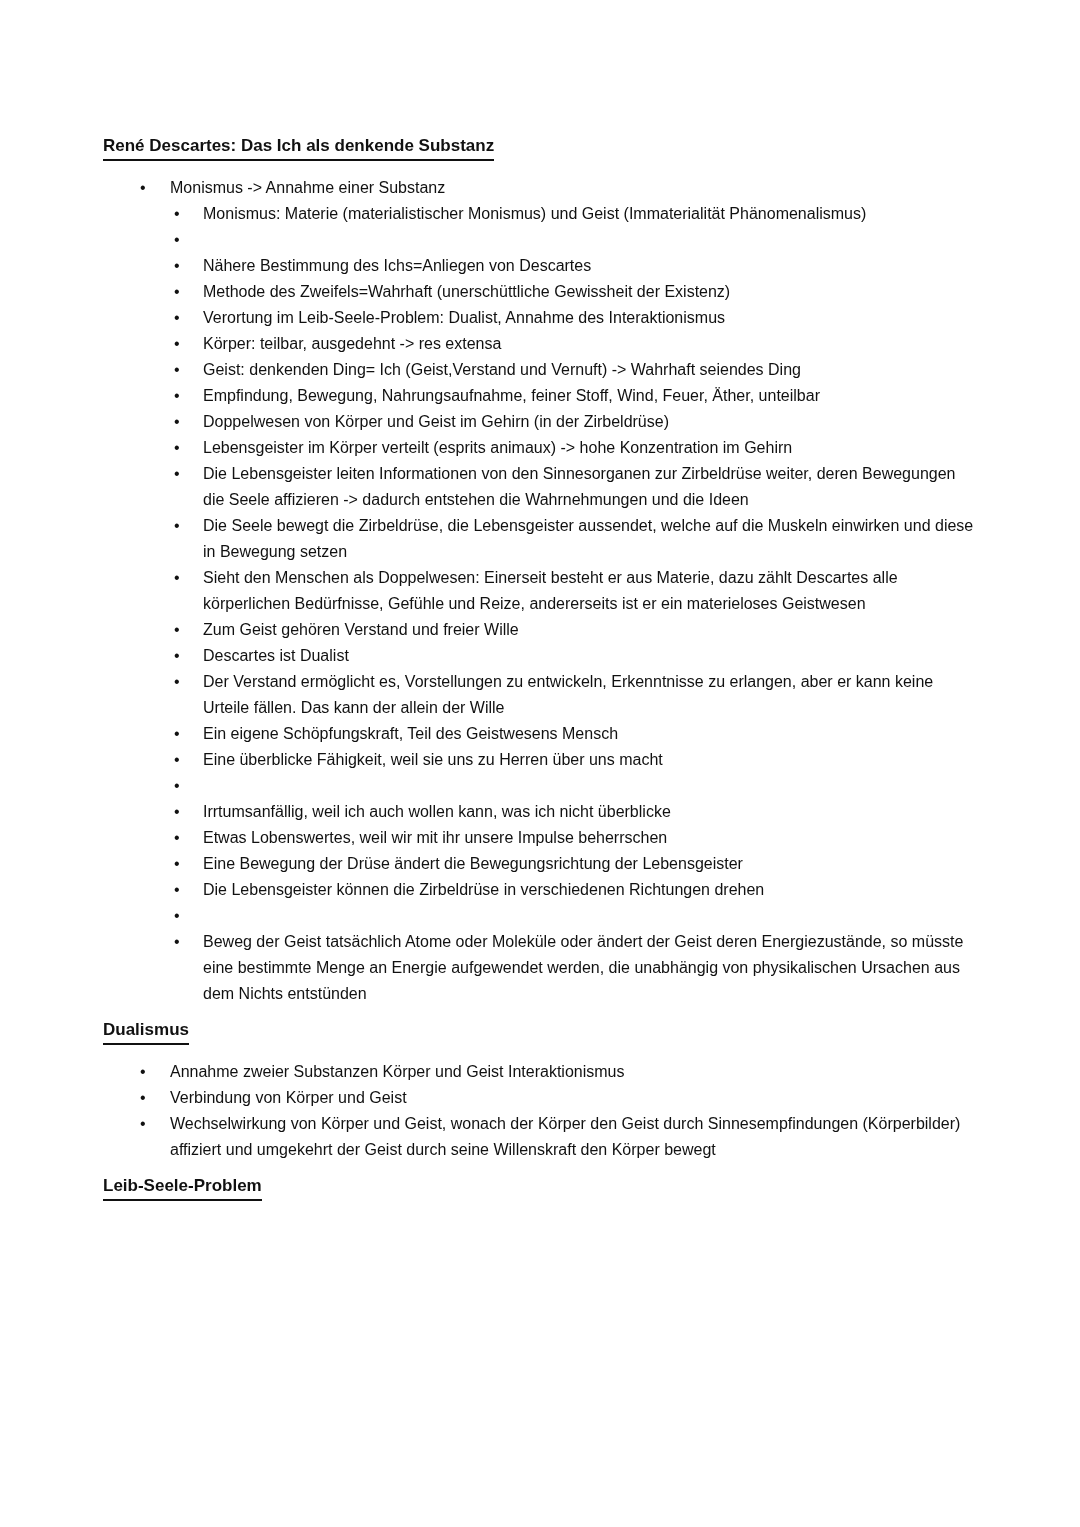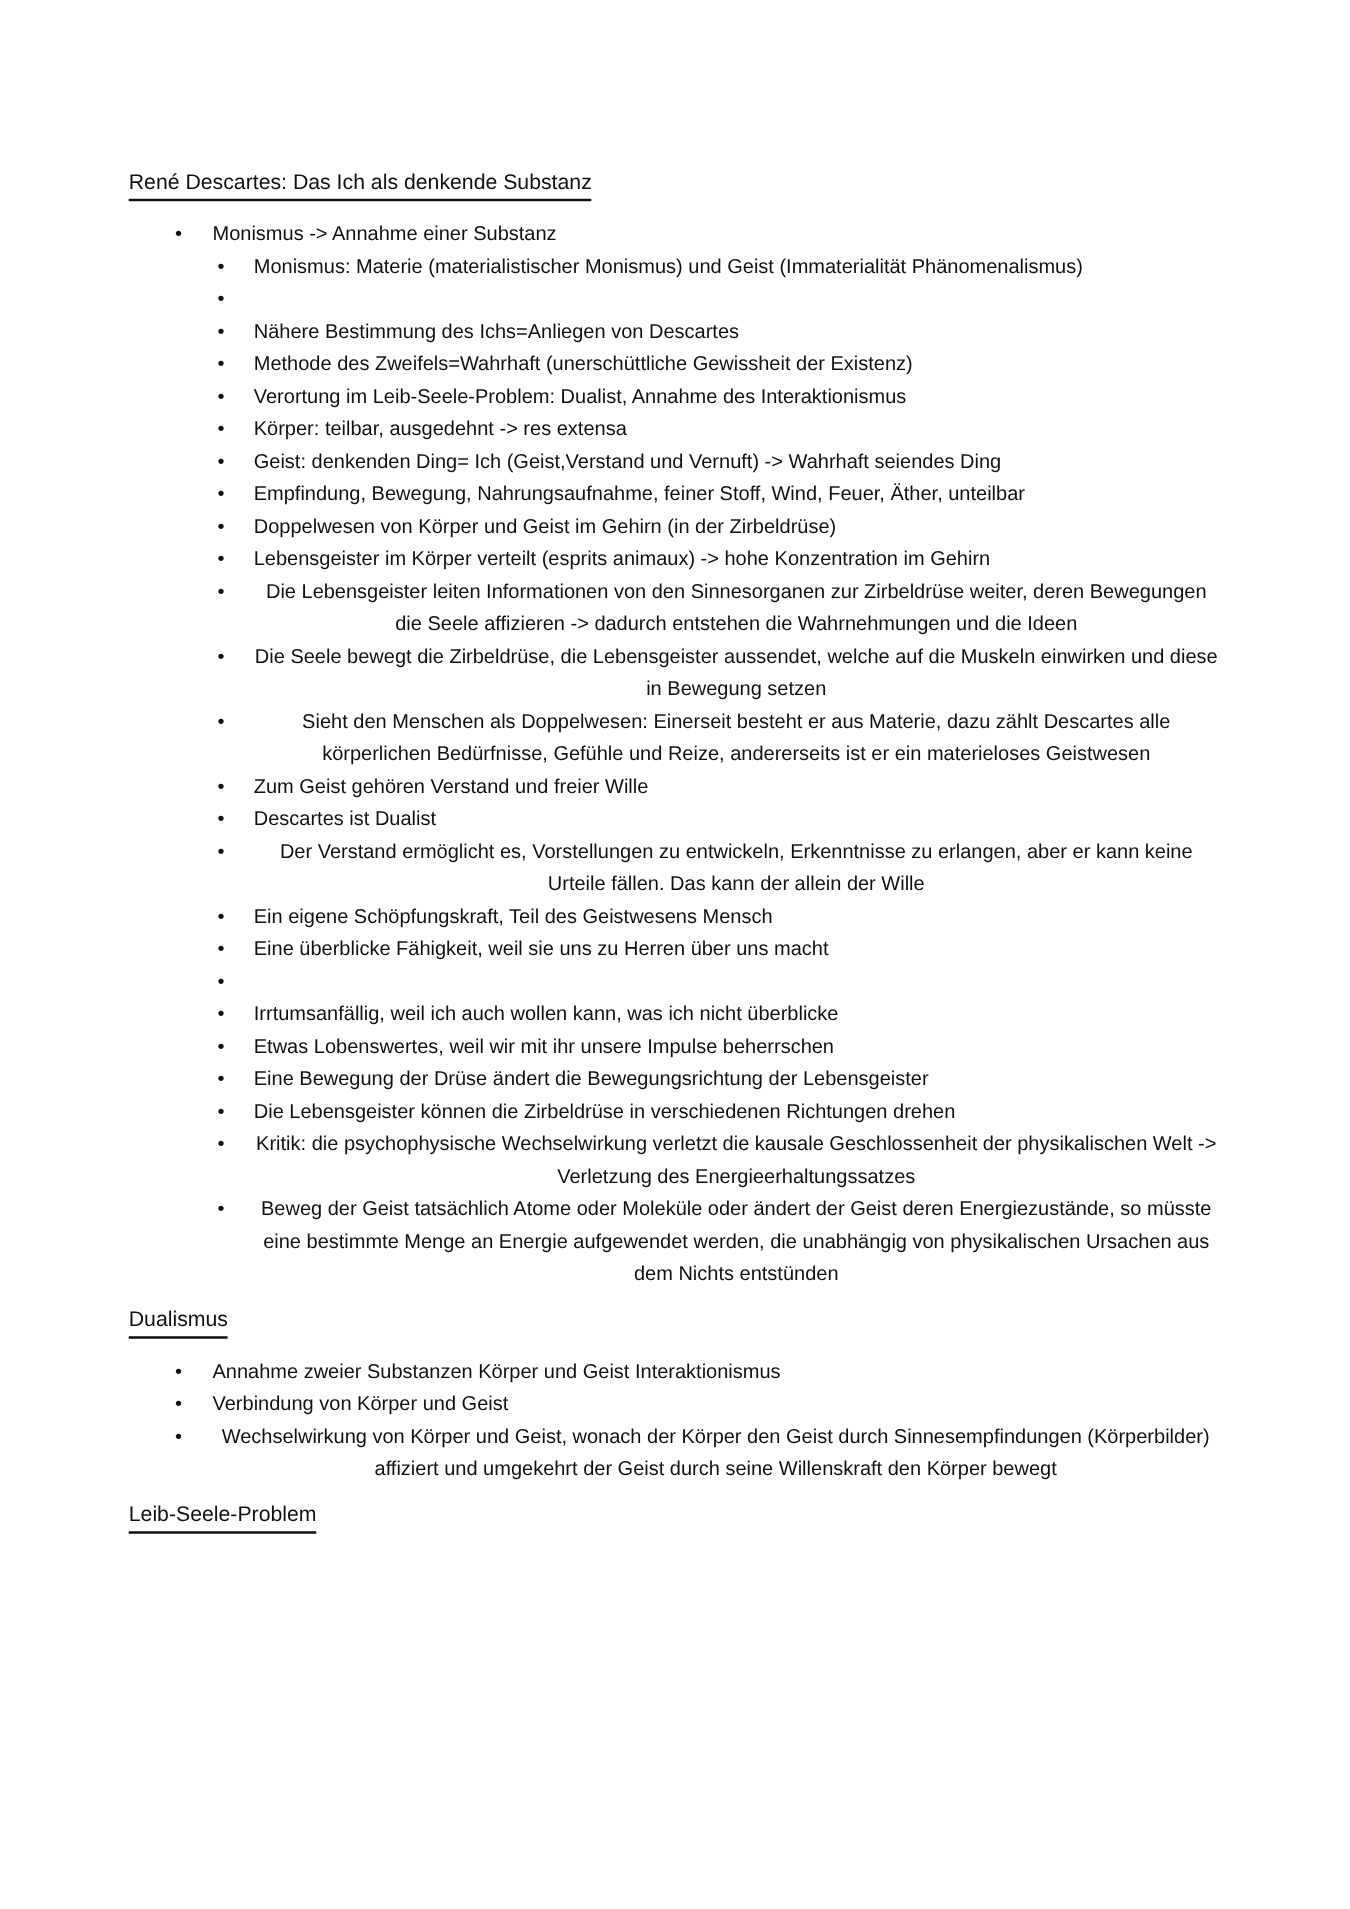--- a/index.html
+++ b/index.html
@@ -18,21 +18,21 @@
   .page {
     box-sizing: border-box;
     width: 1080px;
     height: 1527px;
     padding: 133px 105px 40px 103px;
     background: #ffffff;
   }
   .section { margin: 0; }
   .section-heading {
     font-size: 17px;
-    font-weight: normal;
+    font-weight: bold;
     line-height: 26px;
     margin: 10px 0 14px 0;
   }
   .section:first-child .section-heading { margin-top: 0; }
   .heading-text {
     display: inline-block;
     border-bottom: 2px solid #111111;
     padding-bottom: 0px;
   }
   ul.bullet-list {
@@ -47,21 +47,21 @@
     line-height: 26px;
   }
   li.level-1 { padding-left: 37px; }
   li.level-1 .bullet { flex: 0 0 30px; }
   li.level-2 { padding-left: 71px; }
   li.level-2 .bullet { flex: 0 0 29px; }
   .bullet {
     display: inline-block;
     text-align: left;
   }
-  .item-text { display: inline-block; text-align: center; }
+  .item-text { display: inline-block; }
 </style>
 </head>
 <body>
 
 <main class="page" id="doc-root">
     <section class="section">
       <div class="section-heading"><span class="heading-text">René Descartes: Das Ich als denkende Substanz</span></div>
       <ul class="bullet-list">
         <li class="level-1">
           <span class="bullet">•</span>
@@ -156,21 +156,20 @@
         <li class="level-2">
           <span class="bullet">•</span>
           <span class="item-text">Eine Bewegung der Drüse ändert die Bewegungsrichtung der Lebensgeister</span>
         </li>
         <li class="level-2">
           <span class="bullet">•</span>
           <span class="item-text">Die Lebensgeister können die Zirbeldrüse in verschiedenen Richtungen drehen</span>
         </li>
         <li class="level-2">
           <span class="bullet">•</span>
-          <span class="item-text">Kritik: die psychophysische Wechselwirkung verletzt die kausale Geschlossenheit der physikalischen Welt -&gt; Verletzung des Energieerhaltungssatzes</span>
         </li>
         <li class="level-2">
           <span class="bullet">•</span>
           <span class="item-text">Beweg der Geist tatsächlich Atome oder Moleküle oder ändert der Geist deren Energiezustände, so müsste eine bestimmte Menge an Energie aufgewendet werden, die unabhängig von physikalischen Ursachen aus dem Nichts entstünden</span>
         </li>
       </ul>
     </section>
     <section class="section">
       <div class="section-heading"><span class="heading-text">Dualismus</span></div>
       <ul class="bullet-list">

